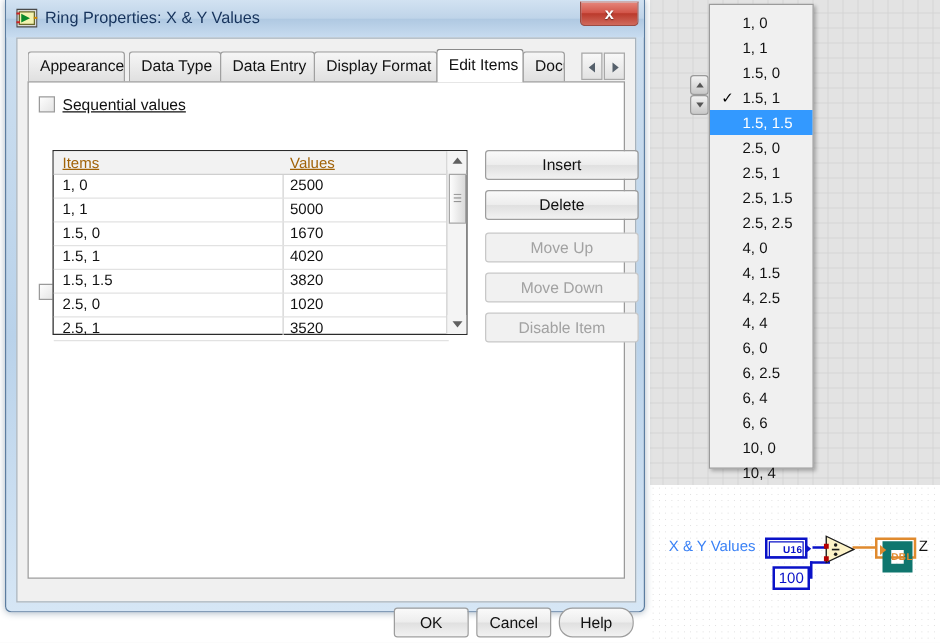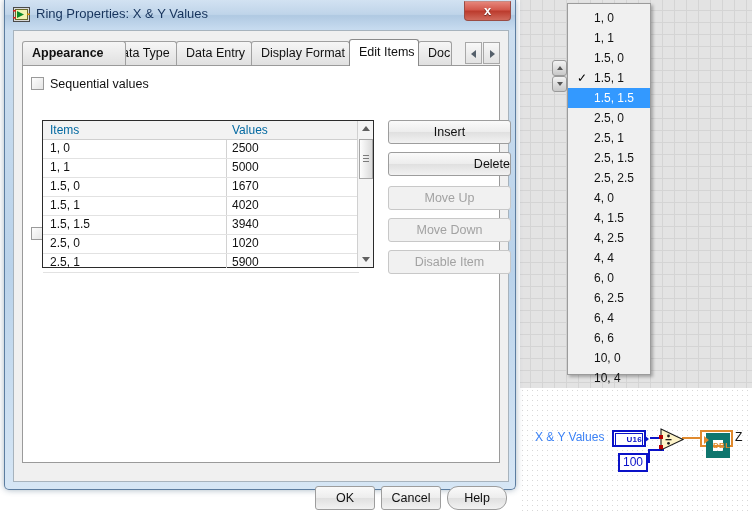--- a/index.html
+++ b/index.html
@@ -354,21 +354,22 @@
     background: #f2f2f2;
     border-bottom: 1px solid #cfcfcf;
     box-sizing: border-box;
   }
   .tbl-head .th {
     position: absolute;
     top: 0;
     height: 19px;
     line-height: 18px;
     font-size: 12px;
-    color: #0369a1;
+    color: #a16207;
+    text-decoration: underline;
   }
   .th-items  { left: 7px; }
   .th-values { left: 189px; }
   .col-sep {
     position: absolute;
     left: 183px; top: 0;
     width: 1px; height: 147px;
     background: #d2d2d2;
   }
   .tbl-rows {
@@ -557,28 +558,28 @@
     </div>
 
     <div class="dlg-body">
 
       <div class="tabstrip" id="tabstrip">
           <div class="tab clipped" style="left: 396px; width: 34px;">Docu</div>
           <div class="tab" style="left: 229px; width: 99px;">Display Format</div>
           <div class="tab active" style="left: 327px; width: 70px;">Edit Items</div>
           <div class="tab" style="left: 154px; width: 76px;">Data Entry</div>
           <div class="tab" style="left: 81px; width: 74px;">Data Type</div>
-          <div class="tab" style="left: 0px; width: 104px; font-weight: bold;">Appearance</div>
+          <div class="tab" style="left: 0px; width: 78px;">Appearance</div>
         <div class="tab-nav prev"></div>
         <div class="tab-nav next"></div>
       </div>
 
       <div class="tab-page">
 
-        <div class="chk-row" style="left:8px; top:11px;">
+        <div class="chk-row" style="left:8px; top:11px;text-decoration:underline;">
           <span class="chk-box"></span><span>Sequential values</span>
         </div>
 
         <div class="chk-row" style="left:8px; top:161px;">
           <span class="chk-box"></span><span>Allow undefined values at run time</span>
         </div>
 
       </div>
 
       <div class="items-table">
@@ -599,41 +600,41 @@
             <div class="trow">
               <div class="c-item">1.5, 0</div>
               <div class="c-val">1670</div>
             </div>
             <div class="trow">
               <div class="c-item">1.5, 1</div>
               <div class="c-val">4020</div>
             </div>
             <div class="trow">
               <div class="c-item">1.5, 1.5</div>
-              <div class="c-val">3940</div>
+              <div class="c-val">3820</div>
             </div>
             <div class="trow">
               <div class="c-item">2.5, 0</div>
               <div class="c-val">1020</div>
             </div>
             <div class="trow">
               <div class="c-item">2.5, 1</div>
-              <div class="c-val">5900</div>
+              <div class="c-val">3520</div>
             </div>
           </div>
         <div class="tbl-scroll">
           <div class="sb-arrow up"></div>
           <div class="sb-thumb"></div>
           <div class="sb-arrow dn"></div>
         </div>
       </div>
 
       <div id="action-buttons">
           <div class="btn" style="top: 89px;">Insert</div>
-          <div class="btn" style="top: 121px; text-align: right;">Delete</div>
+          <div class="btn" style="top: 121px;">Delete</div>
           <div class="btn disabled" style="top: 155px;">Move Up</div>
           <div class="btn disabled" style="top: 187px;">Move Down</div>
           <div class="btn disabled" style="top: 219px;">Disable Item</div>
         </div>
 
       <div class="dlg-btn" style="left:301px;">OK</div>
       <div class="dlg-btn" style="left:367px;">Cancel</div>
       <div class="dlg-btn" style="left:433px;border-radius:11px;">Help</div>
 
     </div>

